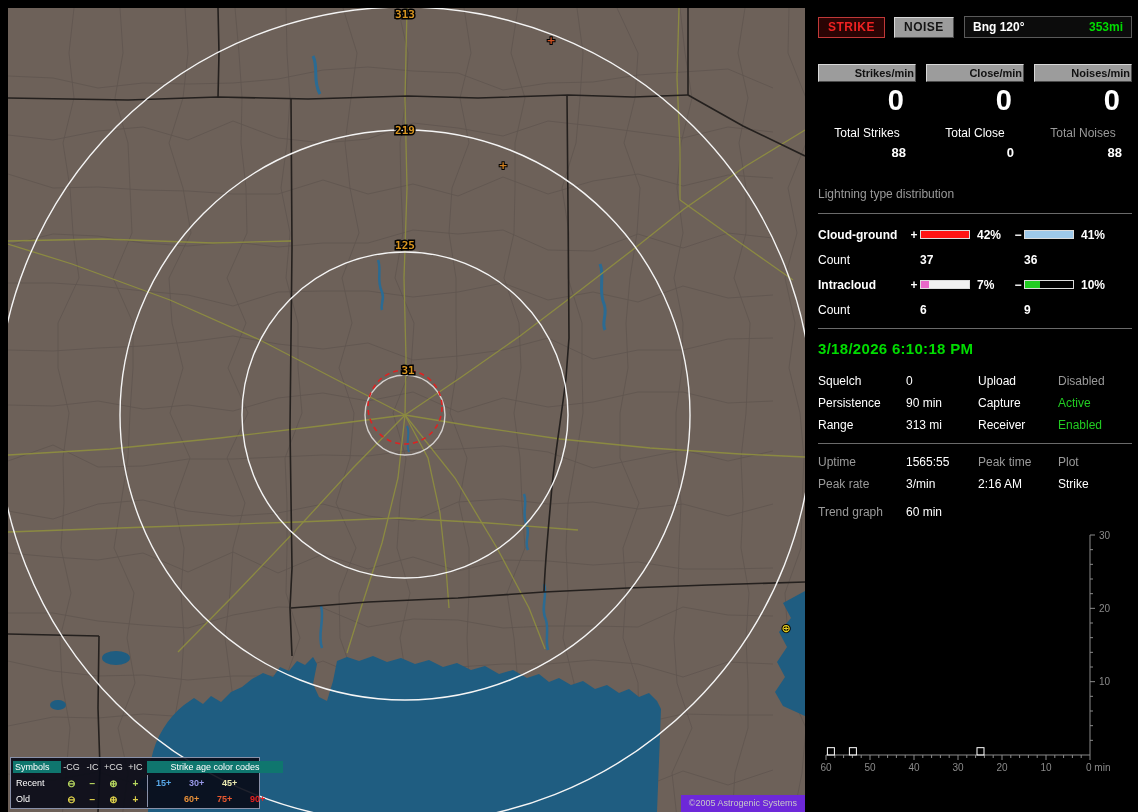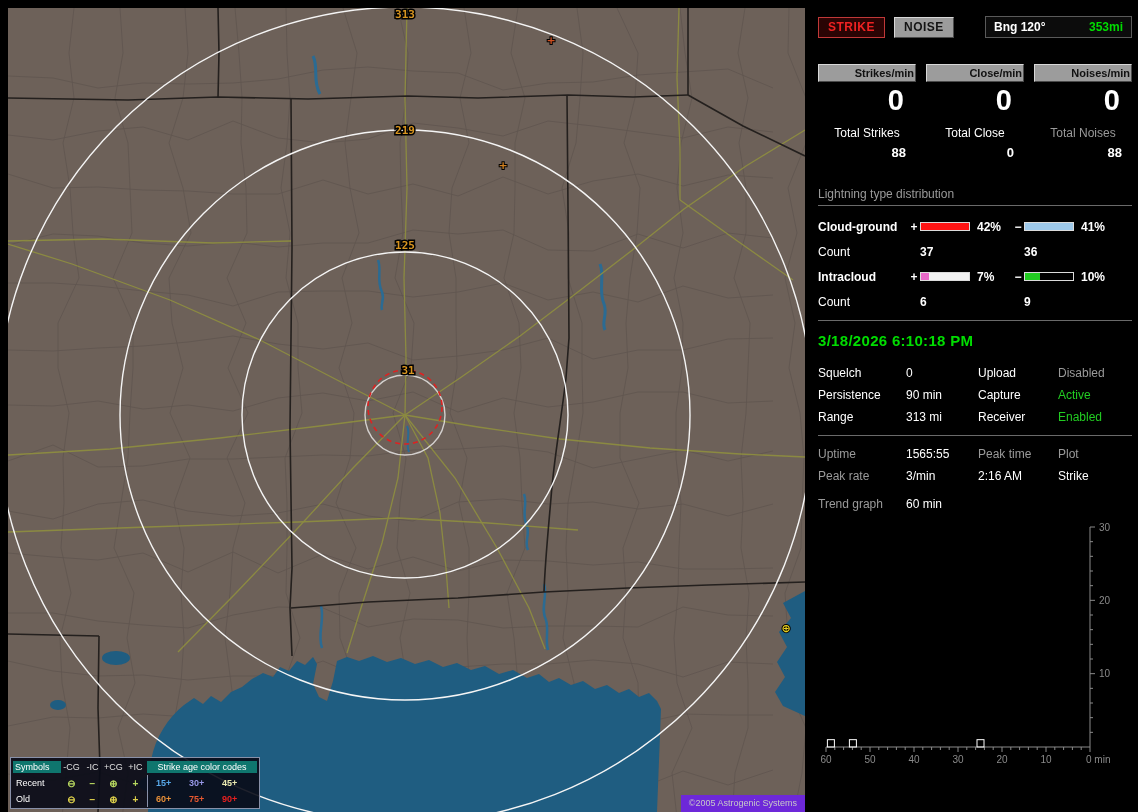--- a/index.html
+++ b/index.html
@@ -37,33 +37,33 @@
              background: #000; color: #fff; font-size: 12px; padding: 0 6px; }
 
   .toolbar { display: flex; gap: 9px; margin-top: 16px; align-items: center; }
   .btn-strike { background: #2a0404; border: 1px solid #c03838; font-weight: bold;
                 font-size: 12px; padding: 2px 9px 3px; letter-spacing: .5px; cursor: pointer;
                 font-family: "Liberation Sans", sans-serif; }
   .btn-noise { background: #9c9c9c; color: #141414; font-weight: bold; font-size: 12px;
                padding: 2px 9px 3px; letter-spacing: .5px; cursor: pointer;
                border: 1px solid; border-color: #d8d8d8 #4a4a4a #4a4a4a #d8d8d8;
                font-family: "Liberation Sans", sans-serif; }
-  .bng { margin-left: auto; width: 147px; background: #0c0c0c; border: 1px solid #5a5a5a;
+  .bng { margin-left: auto; width: 168px; background: #0c0c0c; border: 1px solid #5a5a5a;
          display: flex; justify-content: space-between; padding: 3px 8px; font-weight: bold; }
 
   .rates { display: grid; grid-template-columns: 1fr 1fr 1fr; gap: 10px; margin-top: 26px; }
   .rate-box { background: #9c9c9c; color: #111; font-weight: bold; font-size: 11px;
               text-align: right; padding: 2px 1px;
               border: 1px solid; border-color: #d8d8d8 #4a4a4a #4a4a4a #d8d8d8; }
   .rate-value { font-size: 29px; font-weight: bold; text-align: right; padding-right: 12px;
                 margin-top: 3px; line-height: 1.05; }
   .total-label { text-align: center; margin-top: 11px; font-size: 12px; }
   .total-value { text-align: right; padding-right: 10px; font-weight: bold; margin-top: 5px; font-size: 13px; }
 
-  .dist-title { color: #9a9a9a; padding-bottom: 4px; border-bottom: 1px solid #6a6a6a;
+  .dist-title { color: #9a9a9a; padding-bottom: 12px; border-bottom: 1px solid #6a6a6a;
                 margin: 27px 0 13px; }
   .dist-row { display: grid; grid-template-columns: 90px 12px 52px 40px 12px 52px 1fr;
               align-items: center; margin-bottom: 10px; height: 15px; }
   .dist-label { font-weight: bold; }
   .dist-sign { font-weight: bold; text-align: center; }
   .dist-bar { position: relative; width: 50px; height: 9px; border: 1px solid #dcdcdc; display: inline-block; }
   .dist-fill { position: absolute; left: 0; top: 0; bottom: 0; }
   .dist-pct { font-weight: bold; padding-left: 5px; }
   .count-val { font-weight: bold; }
 
@@ -205,21 +205,21 @@
         <span style="color: rgb(152, 152, 232);">30+</span>
         <span style="color: rgb(232, 232, 176);">45+</span>
       </div>
 
       <div class="lg-lab">Old</div>
       <div class="lg-sym" style="color: rgb(221, 208, 74);">⊖</div>
       <div class="lg-sym" style="color: rgb(221, 208, 74);">−</div>
       <div class="lg-sym" style="color: rgb(221, 208, 74);">⊕</div>
       <div class="lg-sym" style="color: rgb(221, 208, 74);">+</div>
       <div class="lg-ages">
-        <span style="color: rgb(232, 144, 56);">60+</span>
+        <span style="color: rgb(232, 144, 56); margin-left: 28px;">60+</span>
         <span style="color: rgb(232, 88, 48);">75+</span>
         <span style="color: rgb(232, 32, 32);">90+</span>
       </div>
     </div>
 
     <div id="credit">©2005 Astrogenic Systems</div>
   </div>
 
   <div id="sidebar">
 

